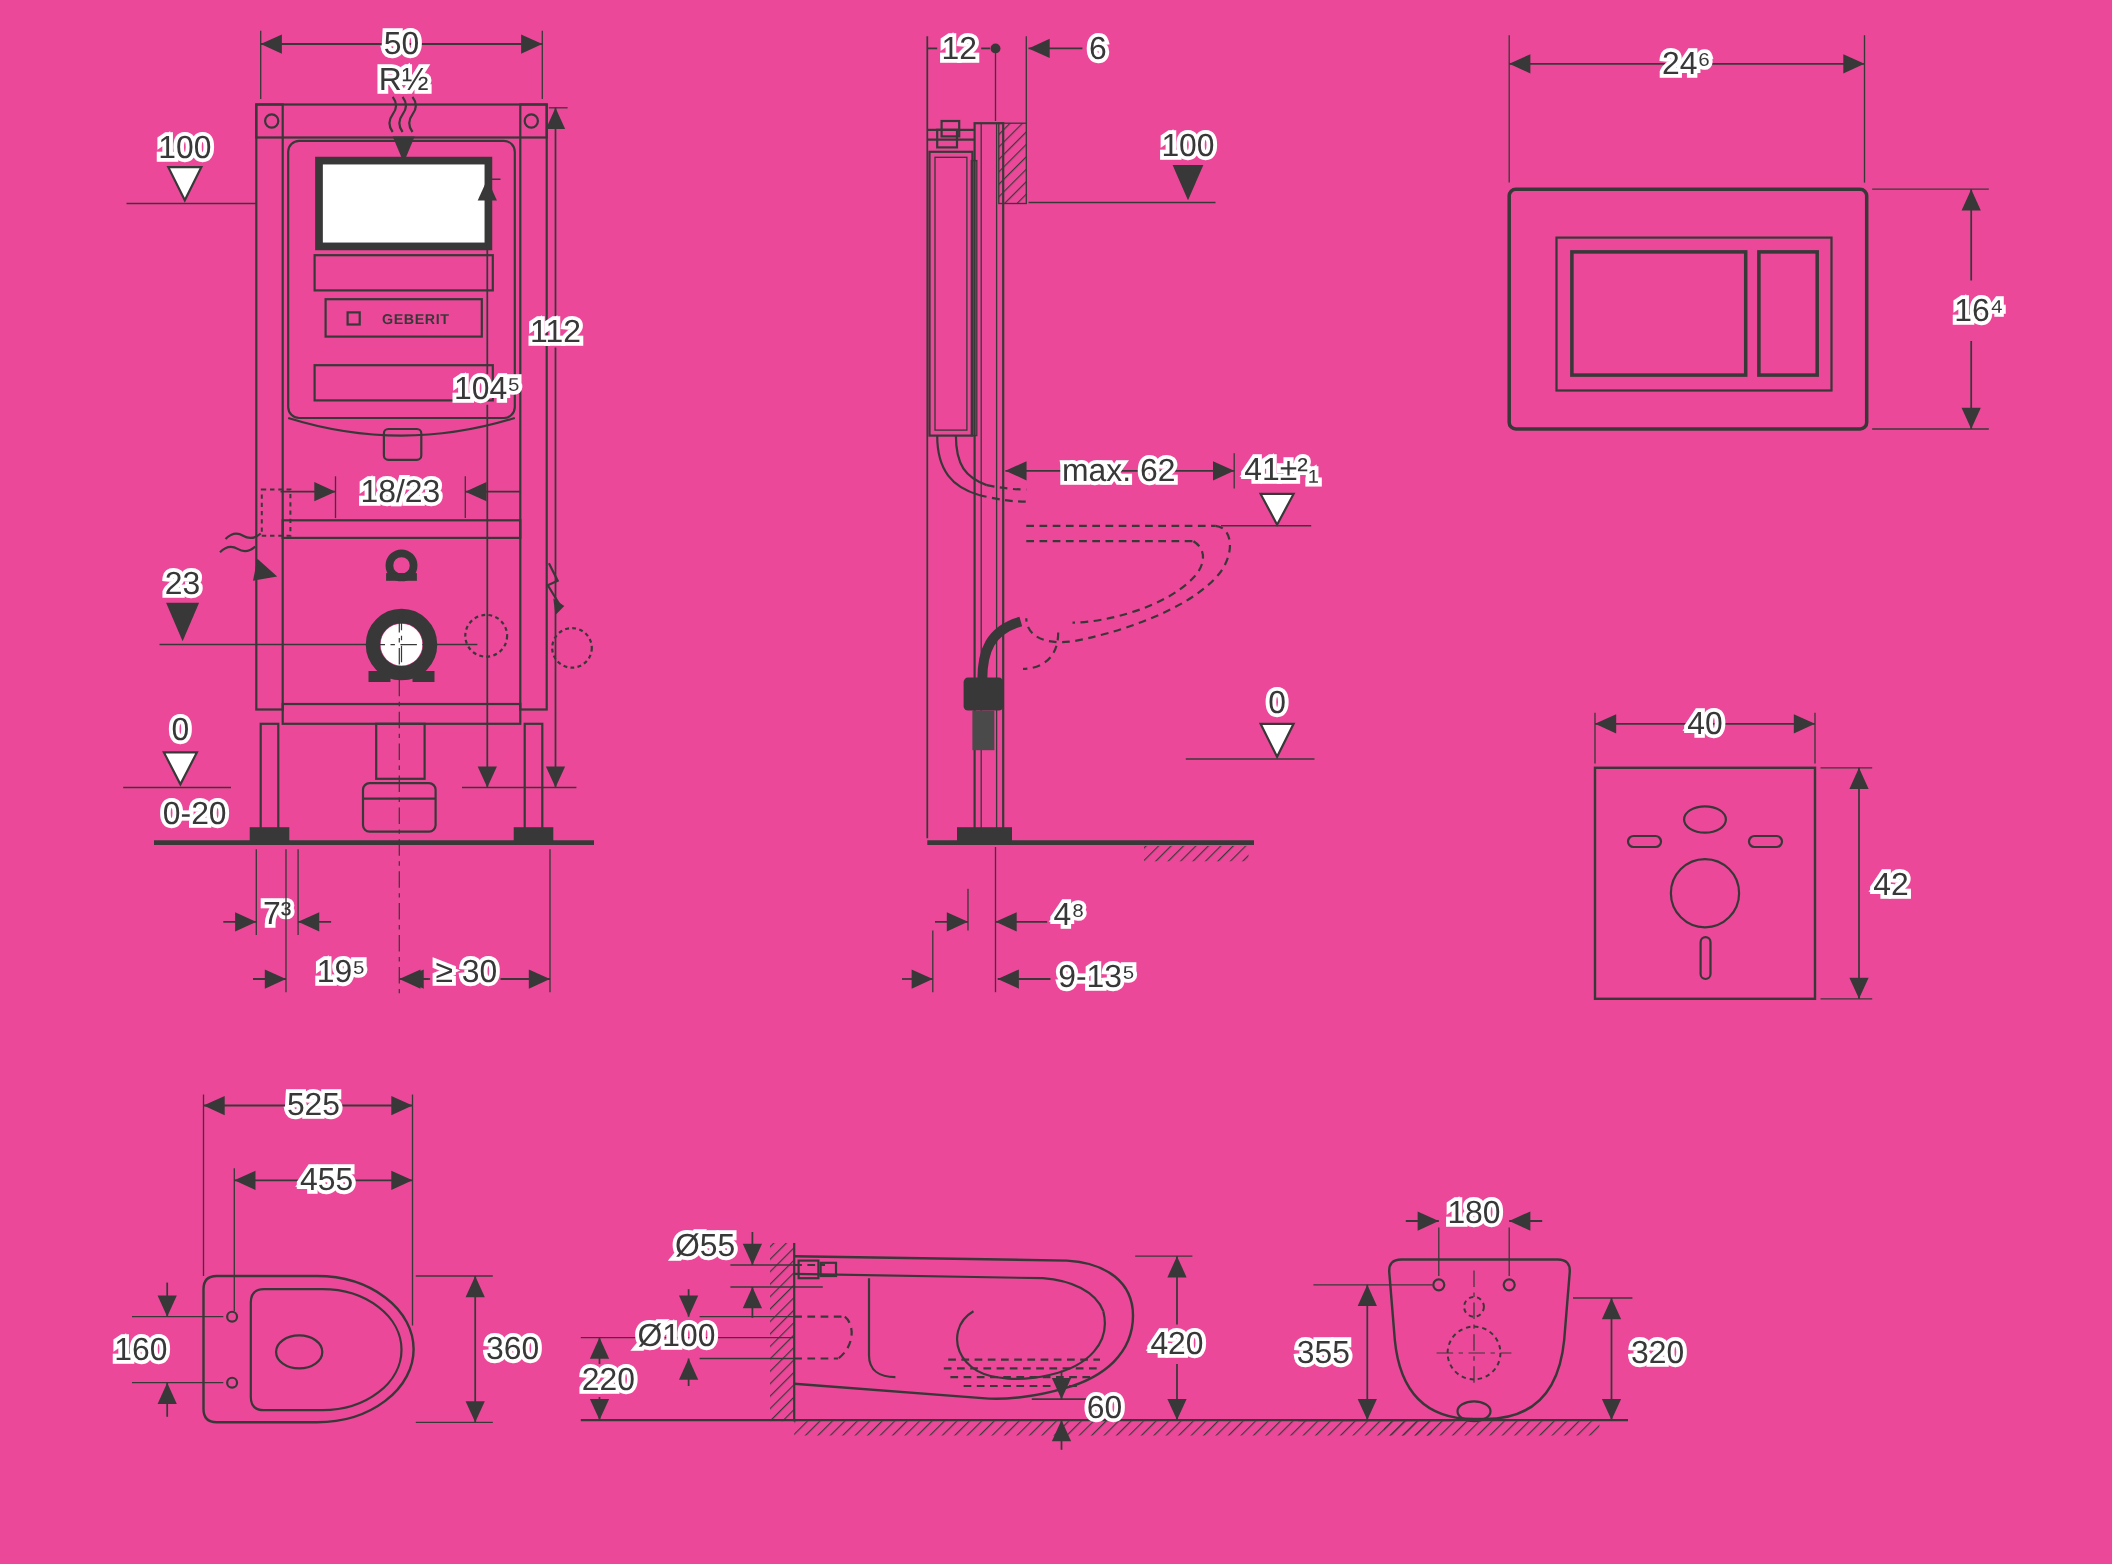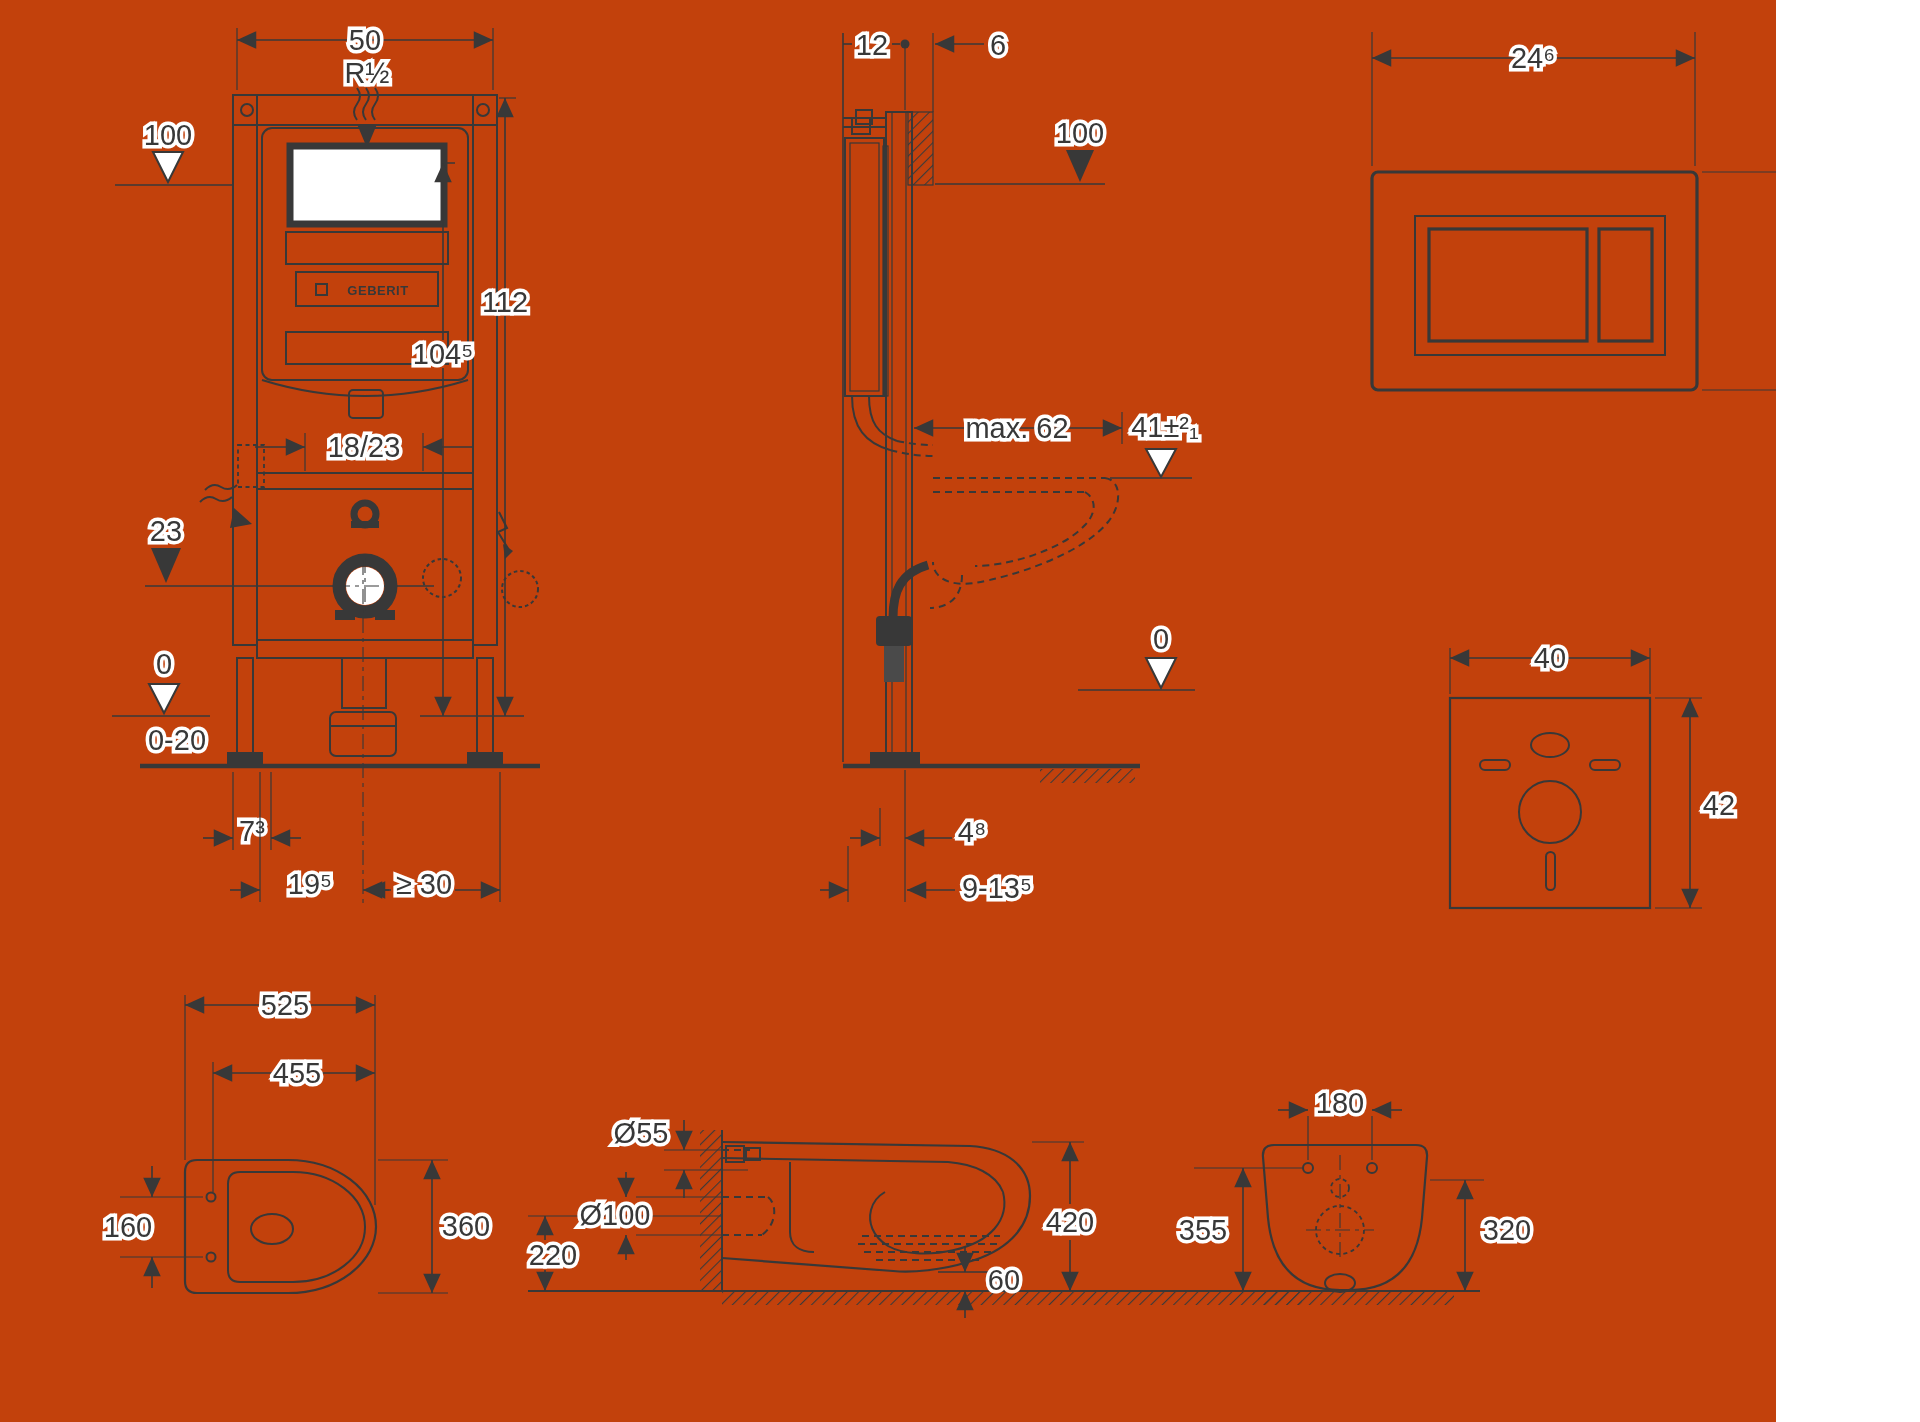--- a/index.html
+++ b/index.html
@@ -1,16 +1,16 @@
 <!DOCTYPE html>
 <html><head>
 <meta charset="utf-8">
 <style>
   html,body{margin:0;padding:0;background:#fff;}
-  .canvas{position:relative;width:1776px;height:1422px;background:#c2410c;overflow:hidden;}
+  .canvas{position:relative;width:1920px;height:1422px;background:#ec4899;overflow:hidden;}
   svg{display:block;}
   svg text{font-family:"Liberation Sans",sans-serif;font-size:29px;fill:#383838;
            text-anchor:middle;dominant-baseline:central;
            stroke:#ffffff;stroke-width:7px;paint-order:stroke;}
   svg text.logo{font-size:13px;font-weight:bold;letter-spacing:.5px;stroke-width:0;}
   .ln{stroke:#383838;stroke-width:2;fill:none;}
   .ln22{stroke:#383838;stroke-width:2.2;fill:none;}
   .ln3{stroke:#383838;stroke-width:3.2;fill:none;}
   .thick{stroke:#383838;stroke-width:4.5;fill:none;}
   .dim{stroke:#383838;stroke-width:1.6;fill:none;}

